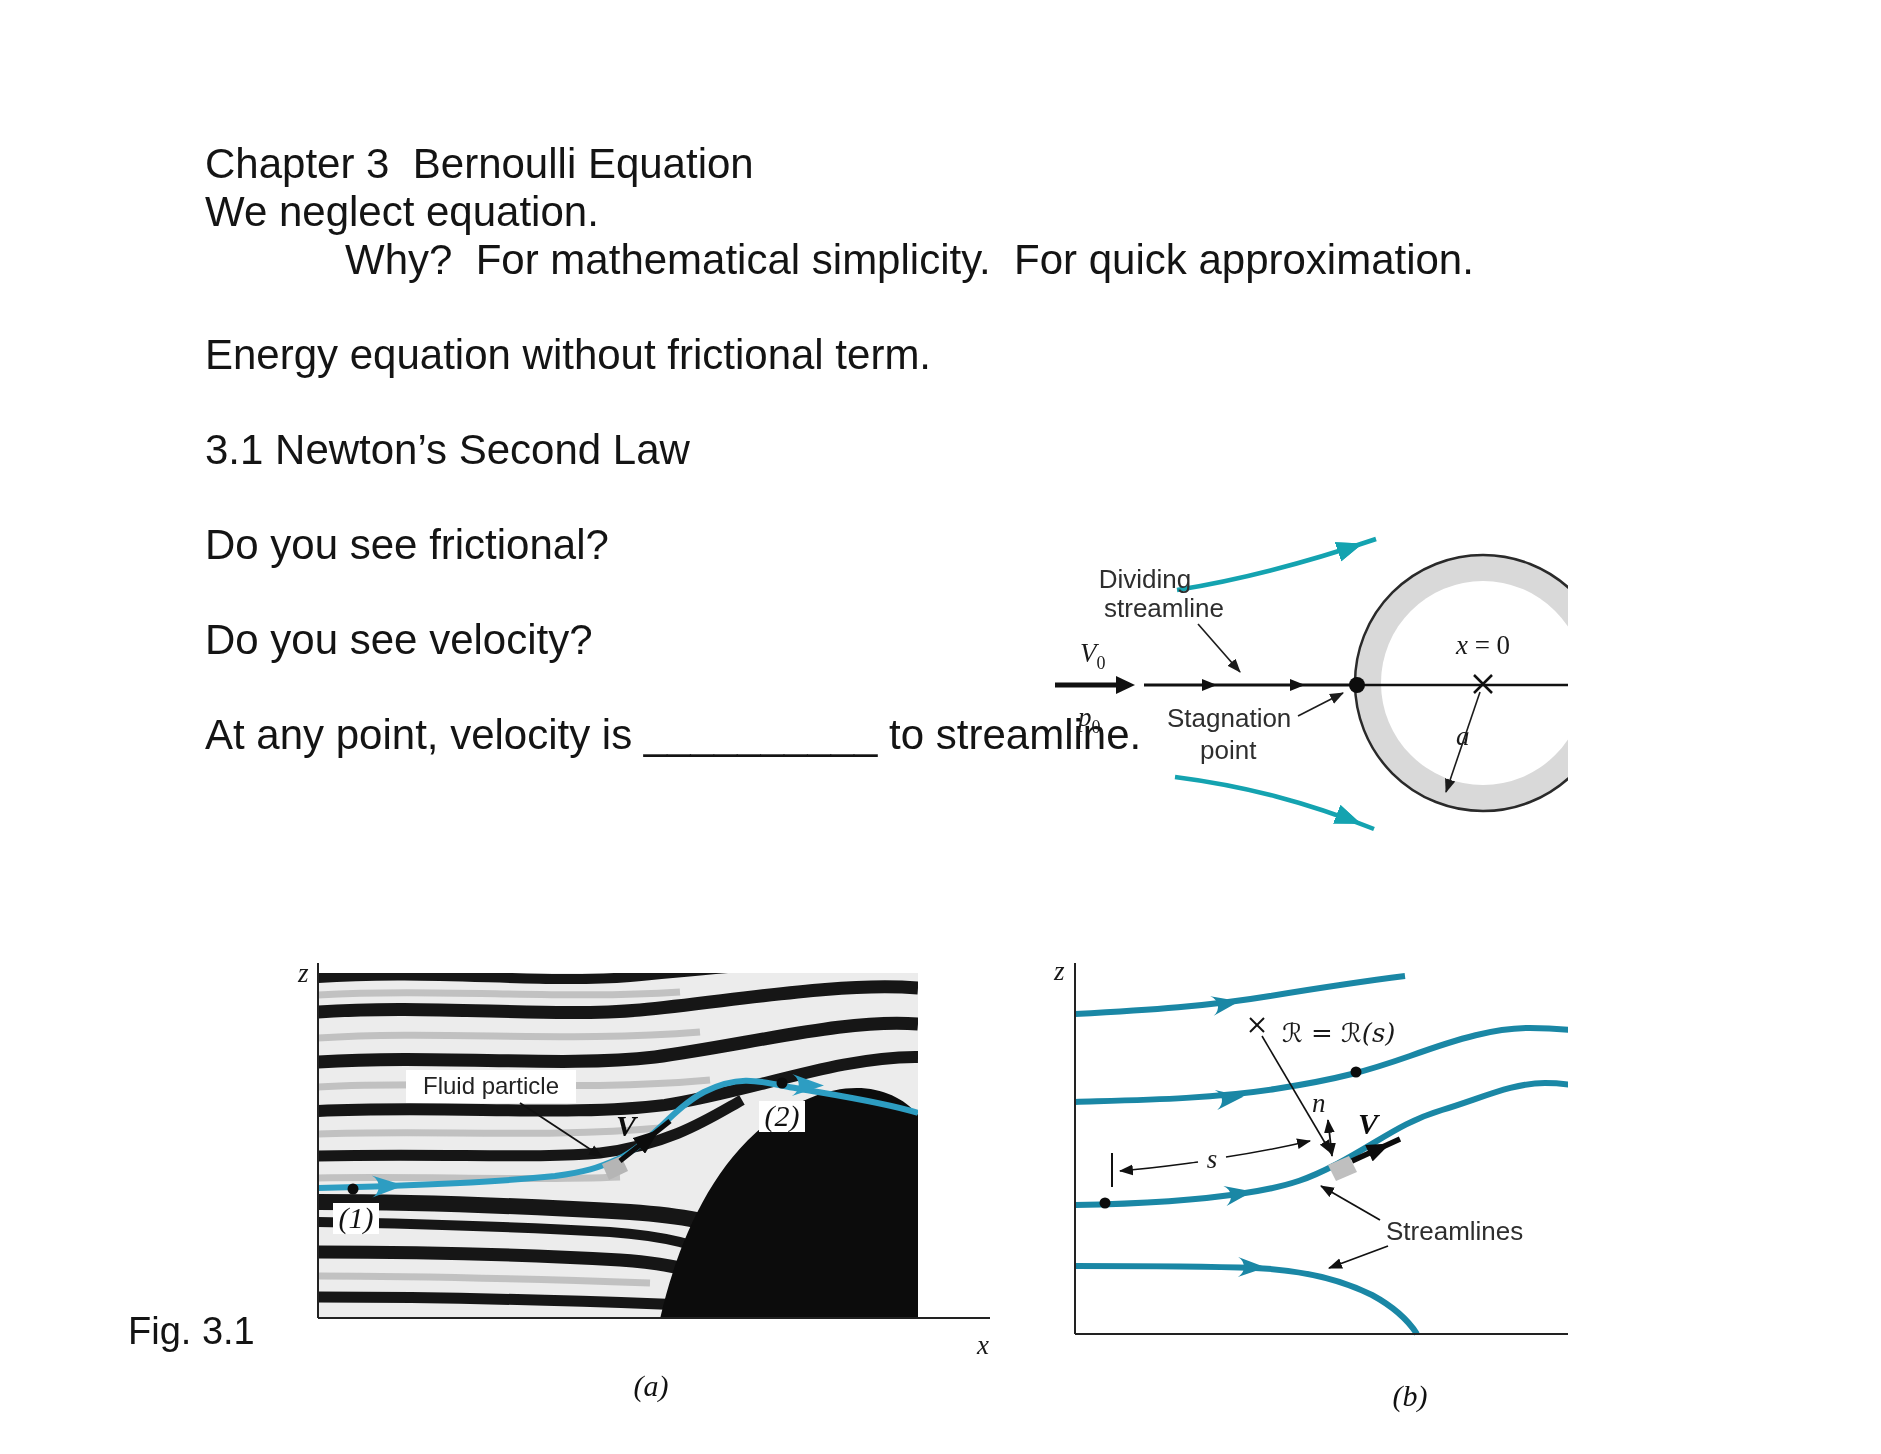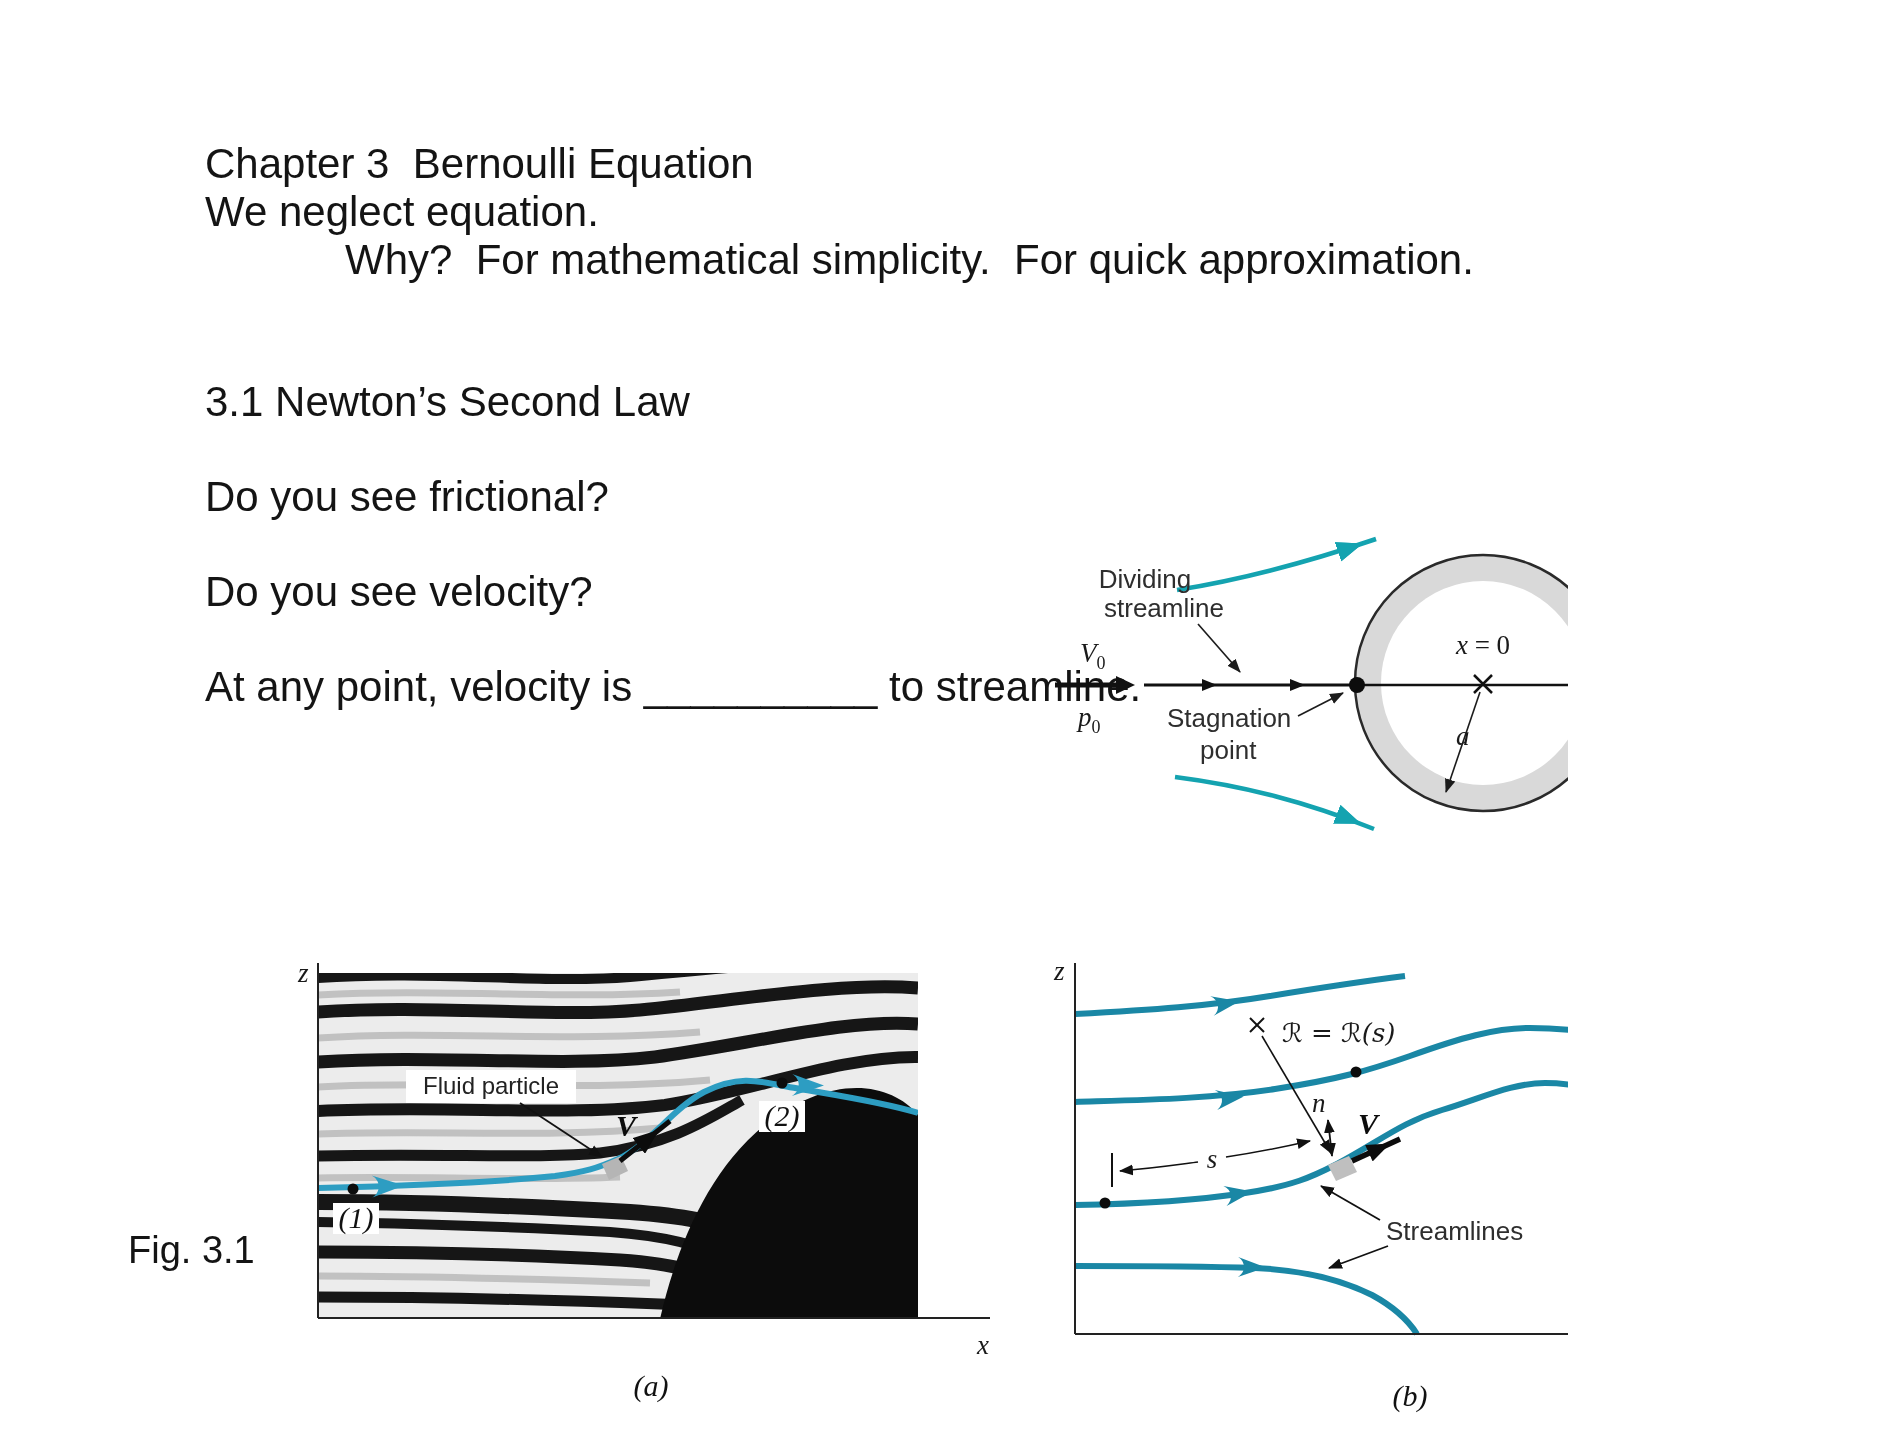--- a/index.html
+++ b/index.html
@@ -2,41 +2,42 @@
 <html><head>
 <meta charset="utf-8">
 <style>
   html,body{margin:0;padding:0;background:#ffffff;}
   .canvas{position:relative;width:1568px;height:1454px;background:#ffffff;overflow:hidden;
           font-family:"Liberation Sans",sans-serif;color:#141414;}
   .textblock{position:absolute;left:205px;top:140px;width:1500px;font-size:42px;color:#141414;}
   .tline{height:48px;line-height:48px;white-space:pre;}
   .indent{padding-left:140px;}
   .gap{height:47px;}
-  .figref{position:absolute;left:128px;top:1229px;font-size:38px;color:#141414;}
+  .figref{position:absolute;left:128px;top:1310px;font-size:38px;color:#141414;}
   svg{position:absolute;overflow:visible;}
   svg text{user-select:none;}
   .flab{font-family:"Liberation Sans",sans-serif;font-size:26px;fill:#2e2e2e;}
   .flab-s{font-family:"Liberation Sans",sans-serif;font-size:24px;fill:#222;}
   .fmath{font-family:"Liberation Serif","DejaVu Serif",serif;font-style:italic;font-size:27px;fill:#1a1a1a;}
   .fmath-b{font-family:"Liberation Serif","DejaVu Serif",serif;font-style:italic;font-weight:bold;font-size:30px;fill:#0c0c0c;}
   .fsub{font-size:18px;font-style:normal;}
   .fcap{font-family:"Liberation Serif","DejaVu Serif",serif;font-style:italic;font-size:30px;fill:#111;}
   .fscript{font-family:"DejaVu Serif","DejaVu Sans",serif;font-style:italic;font-size:26px;fill:#1a1a1a;}
 </style>
 </head>
 <body>
 
 <div class="canvas">
 
   <div class="textblock">
     <div class="tline">Chapter 3  Bernoulli Equation</div>
     <div class="tline">We neglect equation.</div>
     <div class="tline indent">Why?  For mathematical simplicity.  For quick approximation.</div>
     <div class="gap"></div>
+    <div class="tline">Energy equation without frictional term.</div>
     <div class="gap"></div>
     <div class="tline">3.1 Newton’s Second Law</div>
     <div class="gap"></div>
     <div class="tline">Do you see frictional?</div>
     <div class="gap"></div>
     <div class="tline">Do you see velocity?</div>
     <div class="gap"></div>
     <div class="tline">At any point, velocity is __________ to streamline.</div>
   </div>
 

